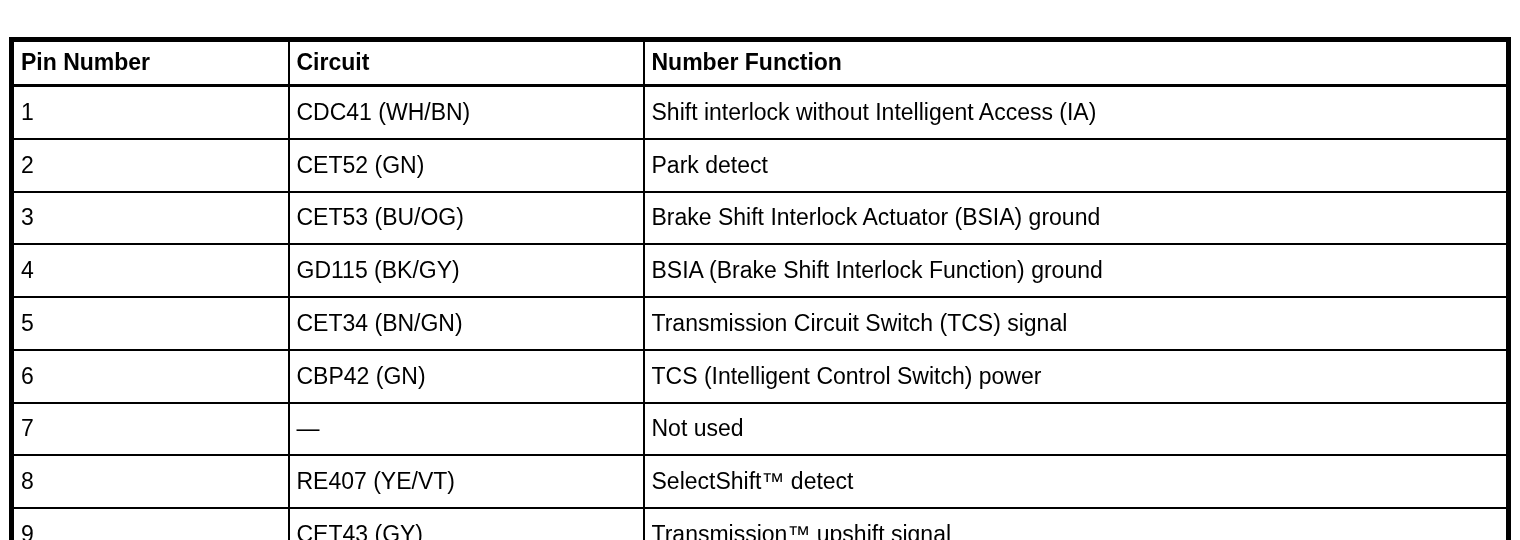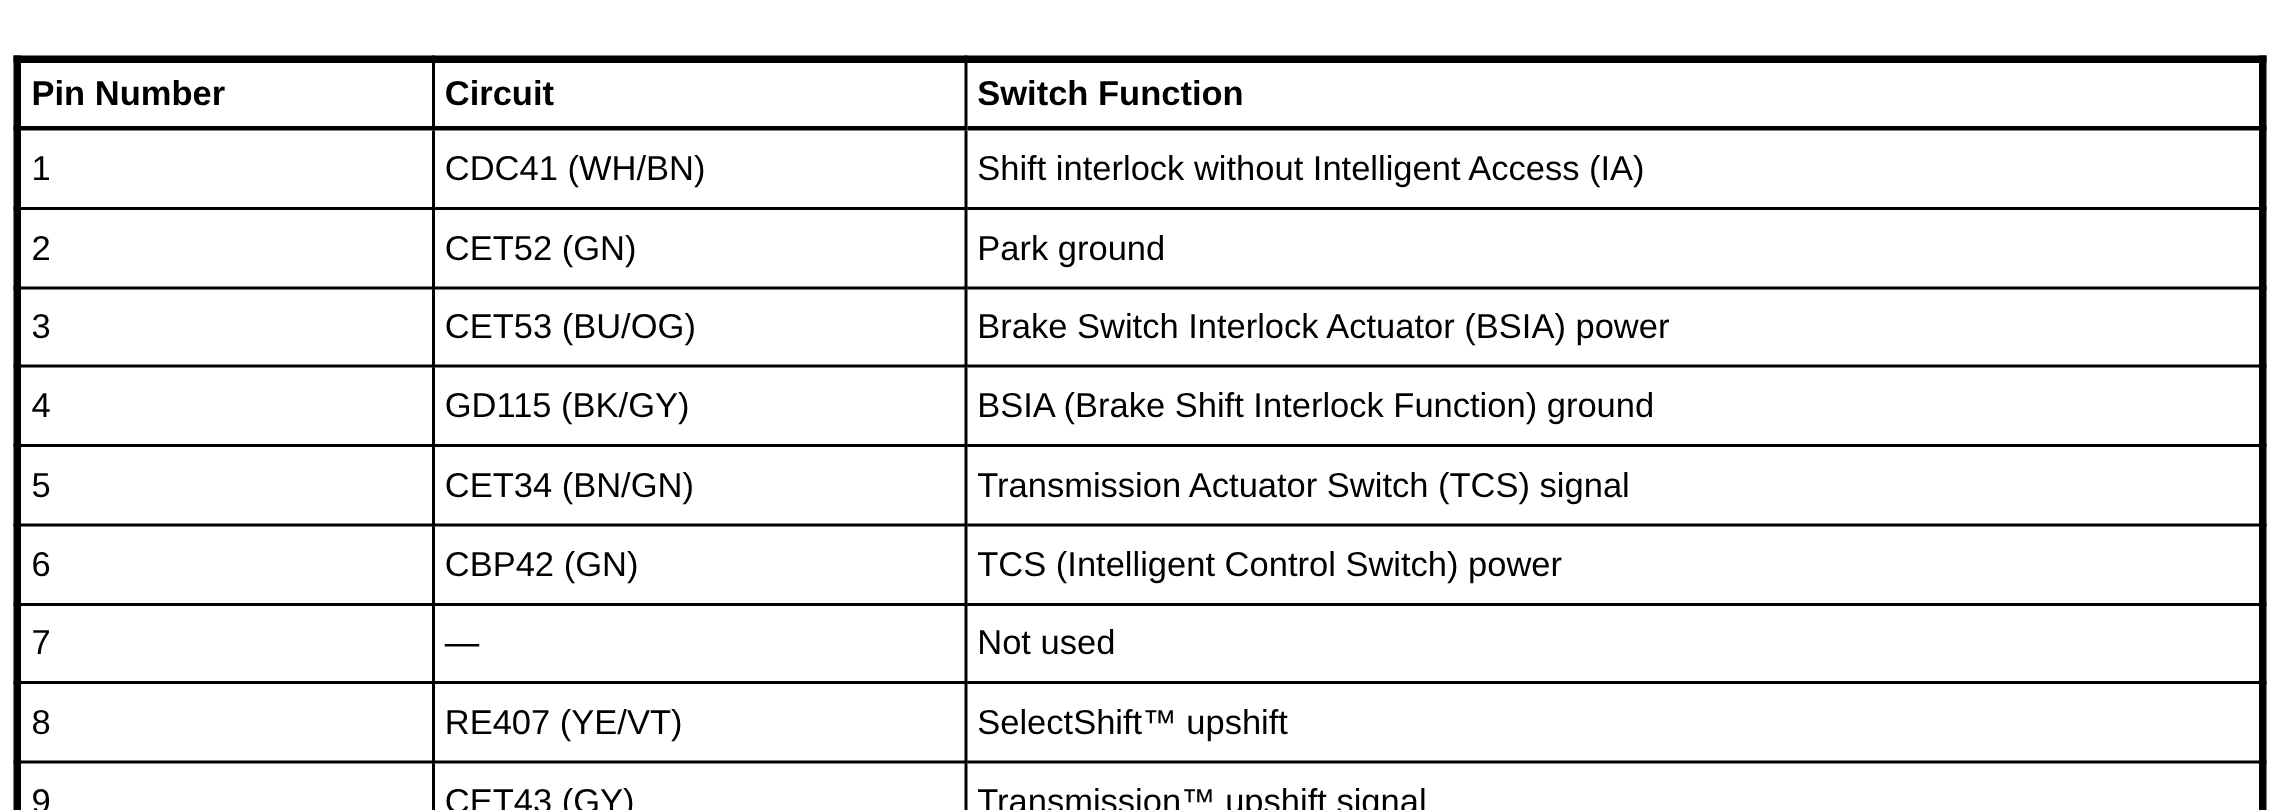--- a/index.html
+++ b/index.html
@@ -58,63 +58,63 @@
   <table class="pinout">
     <colgroup>
       <col class="c1">
       <col class="c2">
       <col class="c3">
     </colgroup>
     <thead>
       <tr>
         <th>Pin Number</th>
         <th>Circuit</th>
-        <th>Switch Function</th>
+        <th>Number Function</th>
       </tr>
     </thead>
     <tbody id="table-body">
         <tr>
           <td>1</td>
           <td>CDC41 (WH/BN)</td>
           <td>Shift interlock without Intelligent Access (IA)</td>
         </tr>
         <tr>
           <td>2</td>
           <td>CET52 (GN)</td>
-          <td>Park ground</td>
+          <td>Park detect</td>
         </tr>
         <tr>
           <td>3</td>
           <td>CET53 (BU/OG)</td>
-          <td>Brake Switch Interlock Actuator (BSIA) power</td>
+          <td>Brake Shift Interlock Actuator (BSIA) ground</td>
         </tr>
         <tr>
           <td>4</td>
           <td>GD115 (BK/GY)</td>
           <td>BSIA (Brake Shift Interlock Function) ground</td>
         </tr>
         <tr>
           <td>5</td>
           <td>CET34 (BN/GN)</td>
-          <td>Transmission Actuator Switch (TCS) signal</td>
+          <td>Transmission Circuit Switch (TCS) signal</td>
         </tr>
         <tr>
           <td>6</td>
           <td>CBP42 (GN)</td>
           <td>TCS (Intelligent Control Switch) power</td>
         </tr>
         <tr>
           <td>7</td>
           <td>—</td>
           <td>Not used</td>
         </tr>
         <tr>
           <td>8</td>
           <td>RE407 (YE/VT)</td>
-          <td>SelectShift™ upshift</td>
+          <td>SelectShift™ detect</td>
         </tr>
         <tr>
           <td>9</td>
           <td>CET43 (GY)</td>
           <td>Transmission™ upshift signal</td>
         </tr>
       </tbody>
   </table>
 </div>
 

